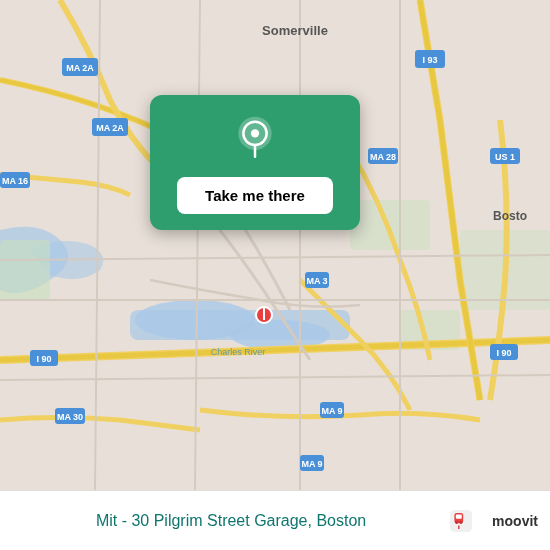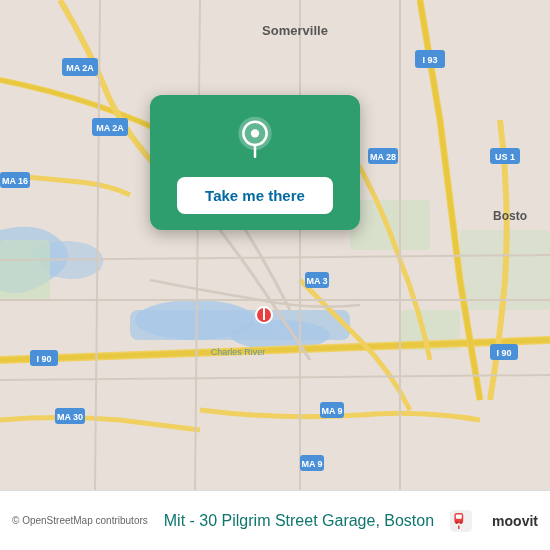--- a/index.html
+++ b/index.html
@@ -41,21 +41,21 @@
     }
 
     #pin-icon {
       width: 50px;
       height: 50px;
       margin-bottom: 12px;
     }
 
     #take-me-there-btn {
       background-color: white;
-      color: #0369a1;
+      color: #000000;
       border: none;
       border-radius: 8px;
       padding: 10px 28px;
       font-size: 15px;
       font-weight: 600;
       cursor: pointer;
       white-space: nowrap;
     }
 
     
@@ -207,21 +207,20 @@
       <circle cx="25" cy="22" r="20" fill="white" opacity="0.25"></circle>
       <circle cx="25" cy="22" r="14" fill="none" stroke="white" stroke-width="3"></circle>
       <circle cx="25" cy="22" r="5" fill="white"></circle>
       <path d="M25,36 L25,50" stroke="white" stroke-width="3" stroke-linecap="round"></path>
     </svg>
     <button id="take-me-there-btn">Take me there</button>
   </div>
 </div>
 
 <div id="bottom-bar">
-  <span id="attribution">© OpenStreetMap contributors</span>
   <span id="place-label">Mit - 30 Pilgrim Street Garage, Boston</span>
 
   <div id="moovit-logo">
     <svg id="moovit-icon" viewBox="0 0 30 30" xmlns="http://www.w3.org/2000/svg">
       <rect width="30" height="30" rx="6" fill="#f0f0f0"></rect>
 
       <rect x="6" y="4" width="12" height="14" rx="3" fill="#e84040"></rect>
       <rect x="8" y="6" width="8" height="6" rx="1" fill="white"></rect>
       <circle cx="9" cy="17" r="2" fill="#c83030"></circle>
       <circle cx="15" cy="17" r="2" fill="#c83030"></circle>

